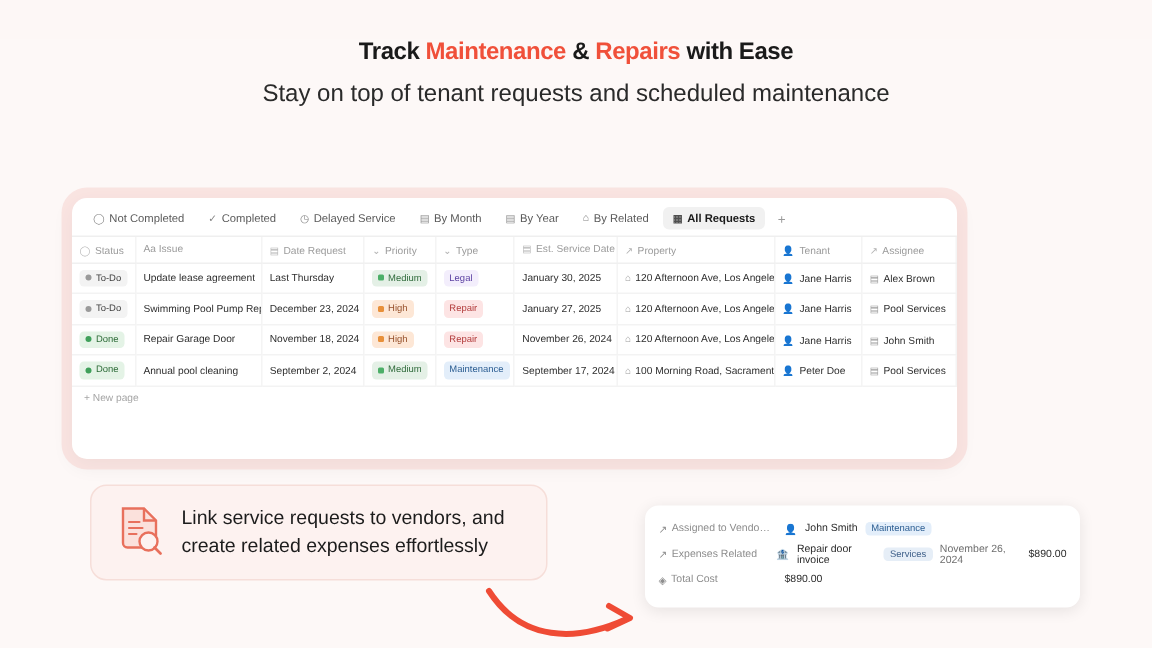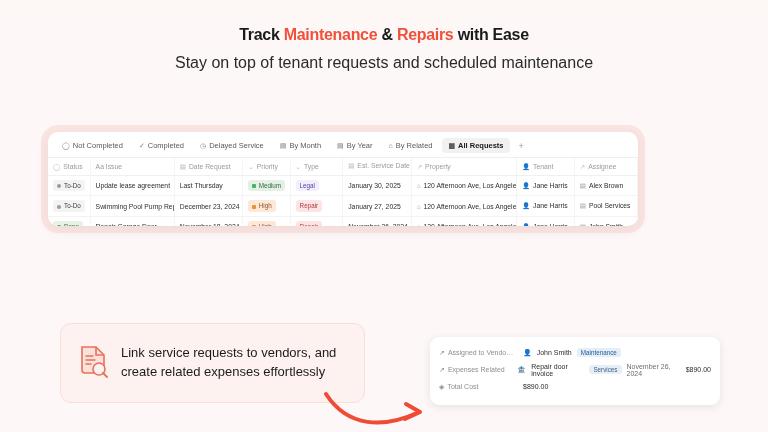--- a/index.html
+++ b/index.html
@@ -30,21 +30,21 @@
     text-align: center;
     margin-top: 10px;
     font-size: 16px;
     color: #2a2a2a;
   }
 
   
   .table-card {
     position: absolute;
     left: 48px; top: 106px;
-    width: 590px; height: 94px;
+    width: 590px; height: 174px;
     background: #ffffff;
     border-radius: 10px;
     box-shadow: 0 0 0 7px rgba(246, 205, 200, 0.45), 0 4px 14px rgba(0,0,0,0.07);
     overflow: hidden;
   }
   .tabs {
     display: flex;
     align-items: center;
     gap: 4px;
     padding: 6px 8px 4px 8px;
@@ -118,21 +118,21 @@
   .newpage {
     padding: 4px 8px;
     font-size: 6.8px;
     color: #a5a5a5;
   }
 
   
   .feature-card {
     position: absolute;
     left: 60px; top: 297px;
-    width: 305px; height: 80px;
+    width: 305px; height: 64px;
     background: #fdf2f0;
     border: 1px solid #f6ded9;
     border-radius: 11px;
     display: flex;
     align-items: center;
     gap: 12px;
     padding: 0 16px;
   }
   .feature-text {
     font-size: 13px;

